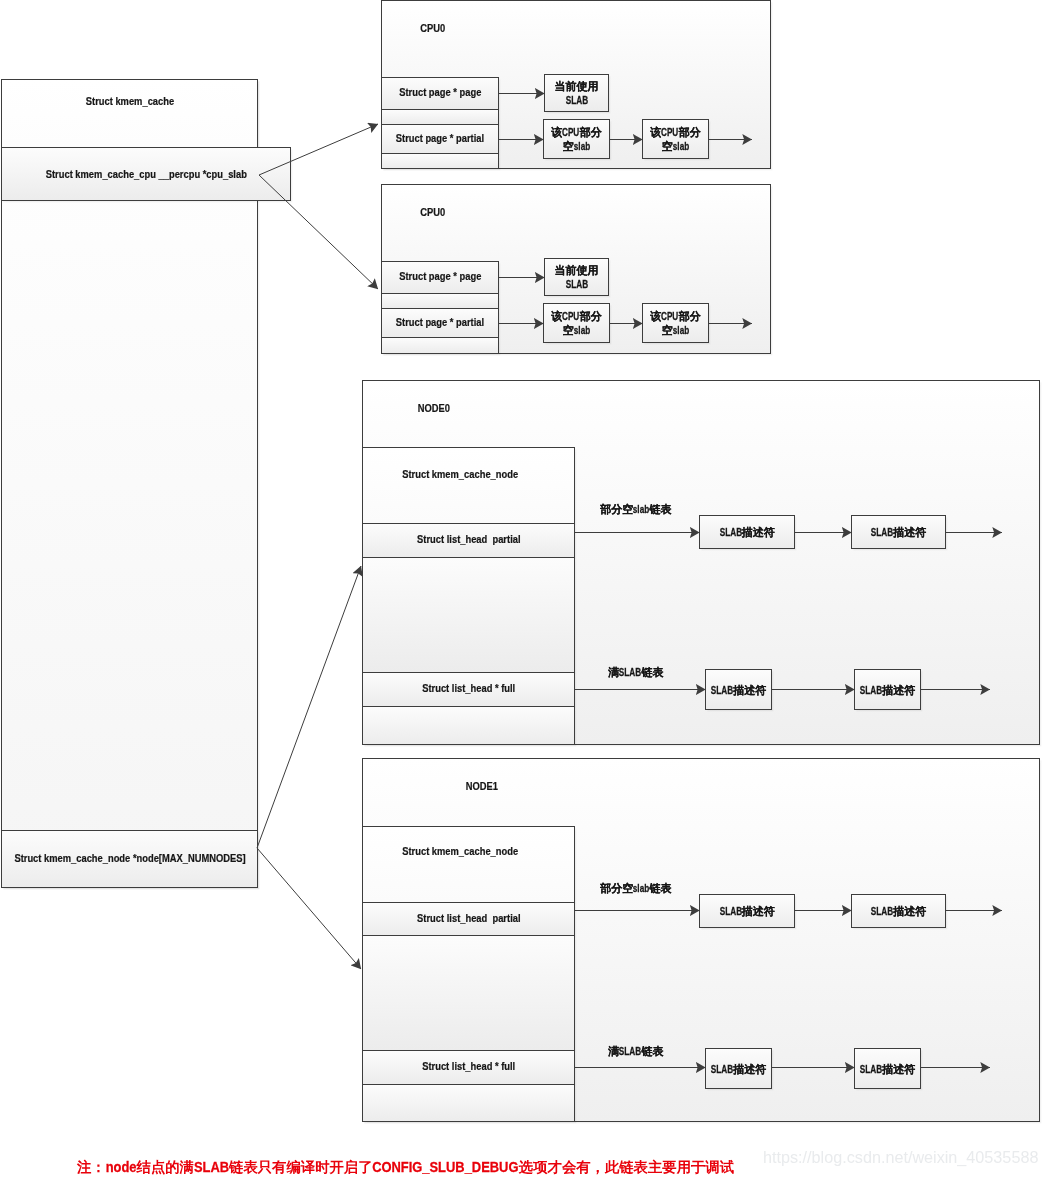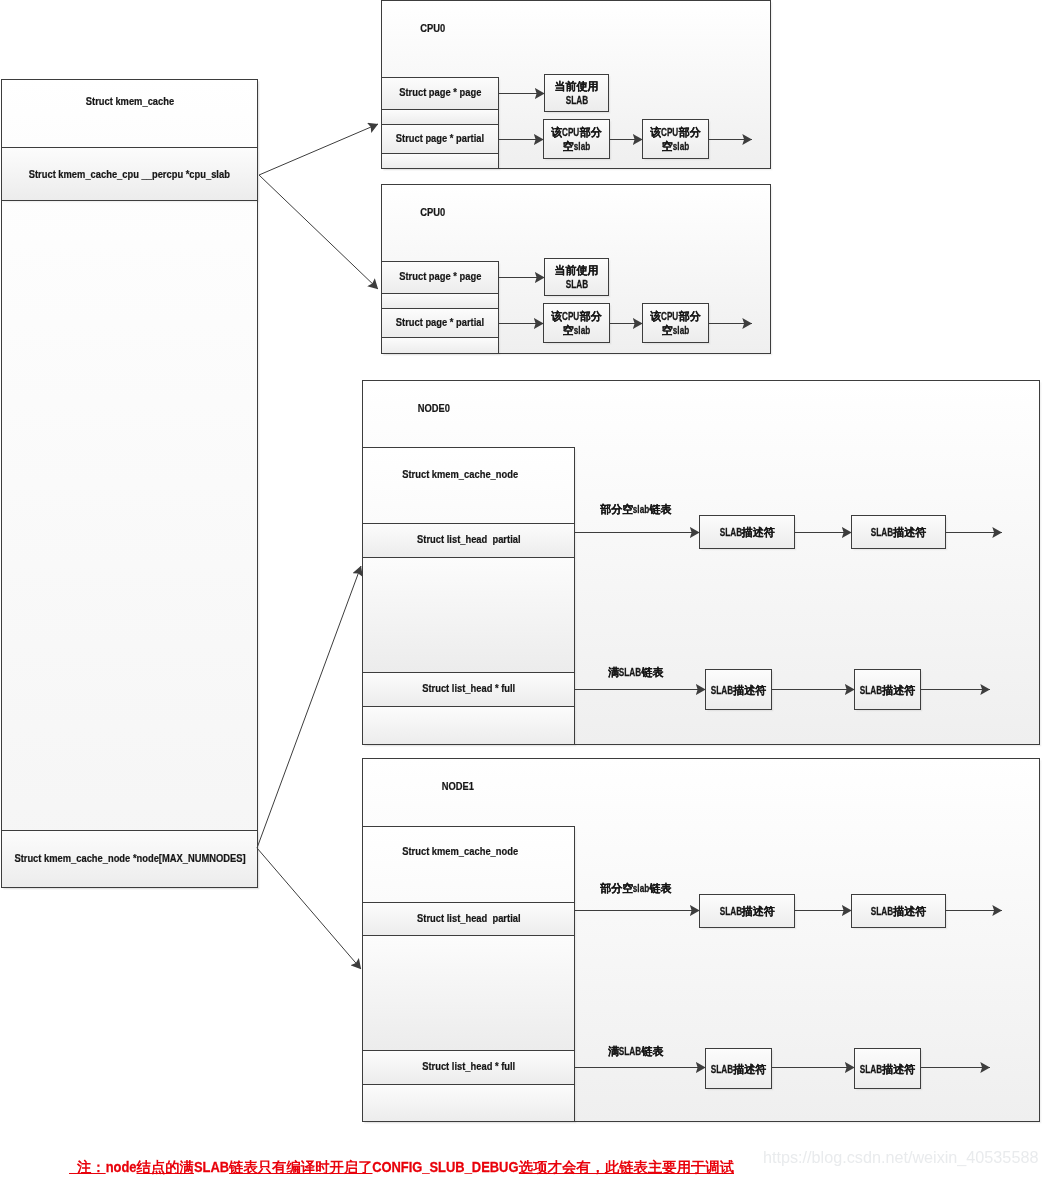--- a/index.html
+++ b/index.html
@@ -1,19 +1,19 @@
 <!DOCTYPE html>
 <html><head>
 <meta charset="utf-8">
 <style>
   html,body{margin:0;padding:0;background:#ffffff;}
   *{-webkit-font-smoothing:antialiased;}
   .t,.row,.free,.wm,.ln{will-change:opacity;}
   .cell>.t{position:relative;top:-1.5px;}
-  .note{opacity:.999;text-decoration:underline;}
+  .note{opacity:.999;}
   body{width:1046px;height:1177px;position:relative;overflow:hidden;
        font-family:"Liberation Sans",sans-serif;
        -webkit-font-smoothing:antialiased;
        will-change:opacity;}
   
   .panel{position:absolute;box-sizing:border-box;border:1px solid #3d3d3d;
          background:linear-gradient(to bottom,#ffffff 0%,#efefef 100%);
          box-shadow:1.5px 1.5px 1.5px rgba(0,0,0,.055);}
   
   .cell{position:absolute;box-sizing:border-box;border:1px solid #3d3d3d;
@@ -40,21 +40,21 @@
   .note{position:absolute;font-weight:bold;font-size:14.35px;white-space:pre;line-height:14px;}
   .wm{position:absolute;font-size:16.2px;white-space:pre;letter-spacing:0;line-height:16px;}
 </style>
 </head>
 <body>
 
 <div class="panel" style="left:1px;top:79px;width:257px;height:809px;background:linear-gradient(to bottom,#ffffff 0%,#f5f5f5 100%);"></div>
 <div class="cell" style="left:1px;top:79px;width:257px;height:69px;background:linear-gradient(to bottom,#ffffff 0%,#fdfdfd 100%);">
   <span class="t" style="margin-bottom:25px;top:0;">Struct kmem_cache</span>
 </div>
-<div class="cell" style="left:1px;top:147px;width:257px;height:54px;">
+<div class="cell" style="left:1px;top:147px;width:290px;height:54px;">
   <span class="t" style="top:0;">Struct kmem_cache_cpu __percpu *cpu_slab</span>
 </div>
 <div class="cell" style="left:1px;top:830px;width:257px;height:58px;">
   <span class="t" style="top:-1.5px;">Struct kmem_cache_node *node[MAX_NUMNODES]</span>
 </div>
 
 <div class="panel" style="left:381px;top:0px;width:390px;height:169px;"></div>
 <div class="free" style="left:412px;top:12px;">
   <span class="t">CPU0</span>
 </div>
@@ -132,21 +132,21 @@
   <span class="row"><span class="ln" style="transform: scaleX(0.745); margin-left: -3.81902px; margin-right: -3.81902px;">SLAB</span>描述符</span>
 </div>
 <div class="nb" style="left:705px;top:669px;width:67px;height:41px;">
   <span class="row"><span class="ln" style="transform: scaleX(0.745); margin-left: -3.81902px; margin-right: -3.81902px;">SLAB</span>描述符</span>
 </div>
 <div class="nb" style="left:854px;top:669px;width:67px;height:41px;">
   <span class="row"><span class="ln" style="transform: scaleX(0.745); margin-left: -3.81902px; margin-right: -3.81902px;">SLAB</span>描述符</span>
 </div>
 
 <div class="panel" style="left:362px;top:758px;width:678px;height:364px;"></div>
-<div class="free" style="left:433px;top:770px;">
+<div class="free" style="left:457px;top:770px;">
   <span class="t">NODE1</span>
 </div>
 <div class="cell" style="left:362px;top:826px;width:213px;height:77px;background:linear-gradient(to bottom,#ffffff 0%,#fbfbfb 100%);">
   <span class="t" style="margin-bottom:25px;margin-right:16px;">Struct kmem_cache_node</span>
 </div>
 <div class="cell" style="left:362px;top:902px;width:213px;height:34px;">
   <span class="t">Struct list_head  partial</span>
 </div>
 <div class="cell" style="left:362px;top:935px;width:213px;height:116px;"></div>
 <div class="cell" style="left:362px;top:1050px;width:213px;height:35px;">

